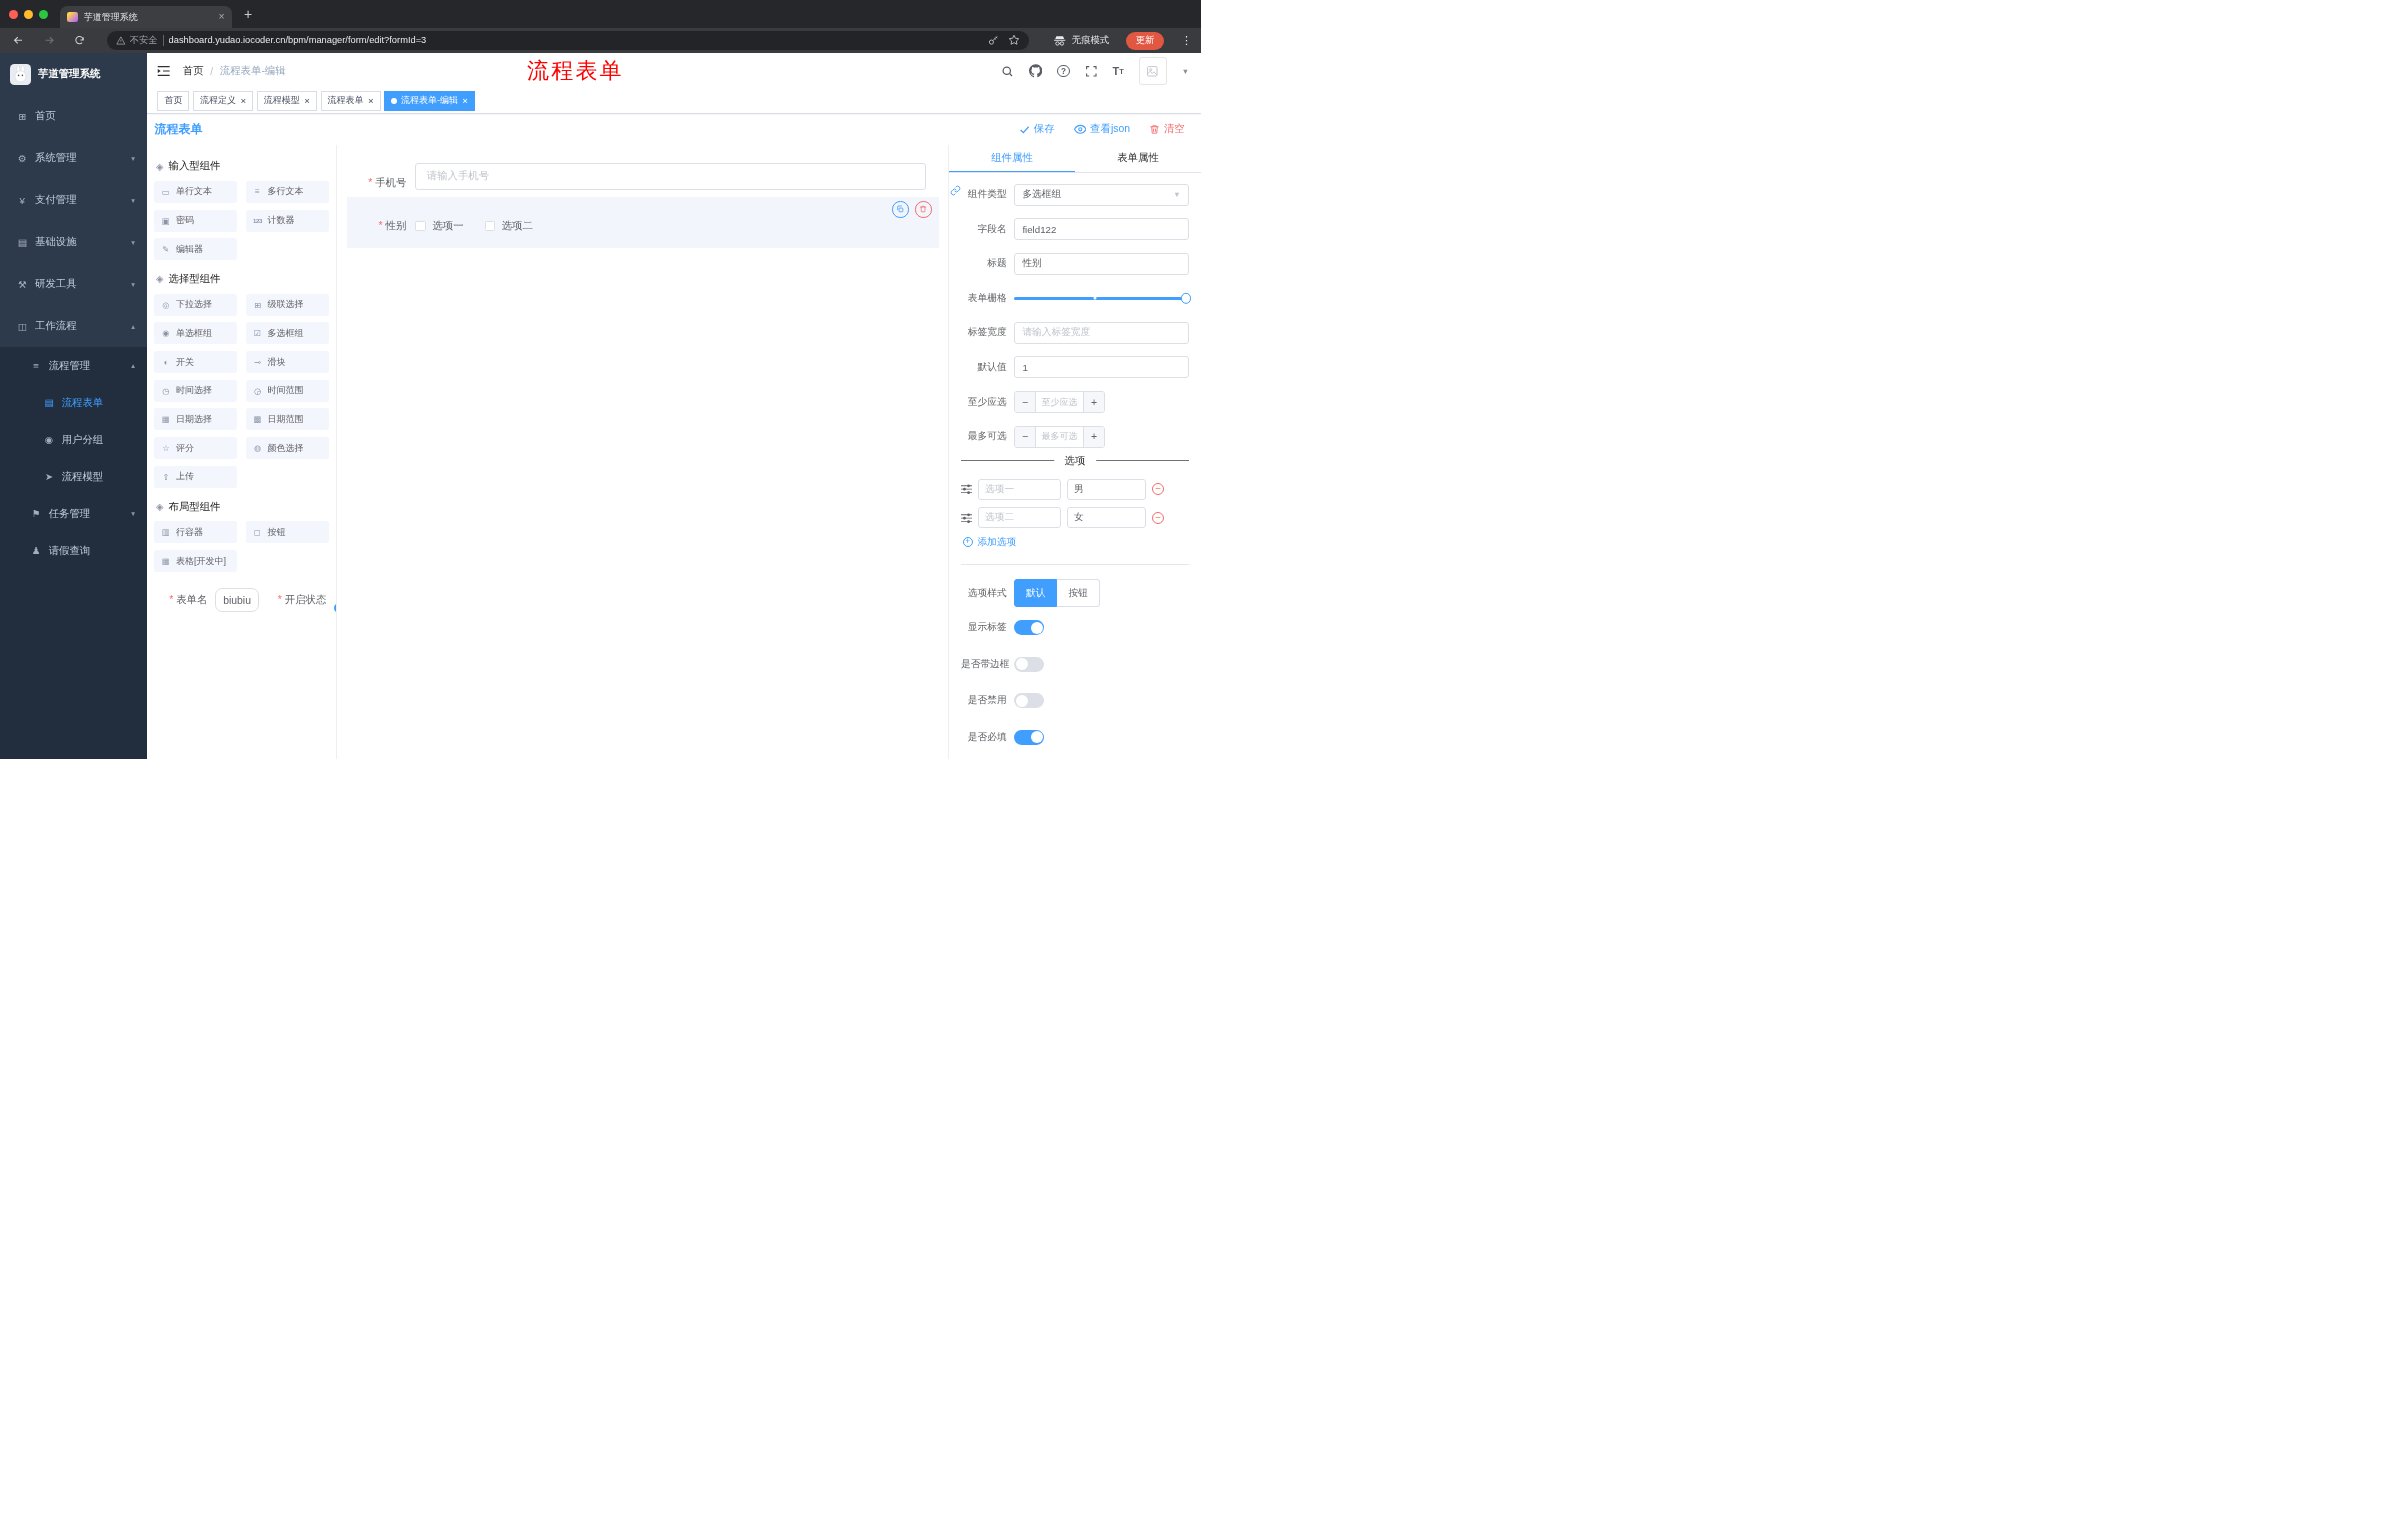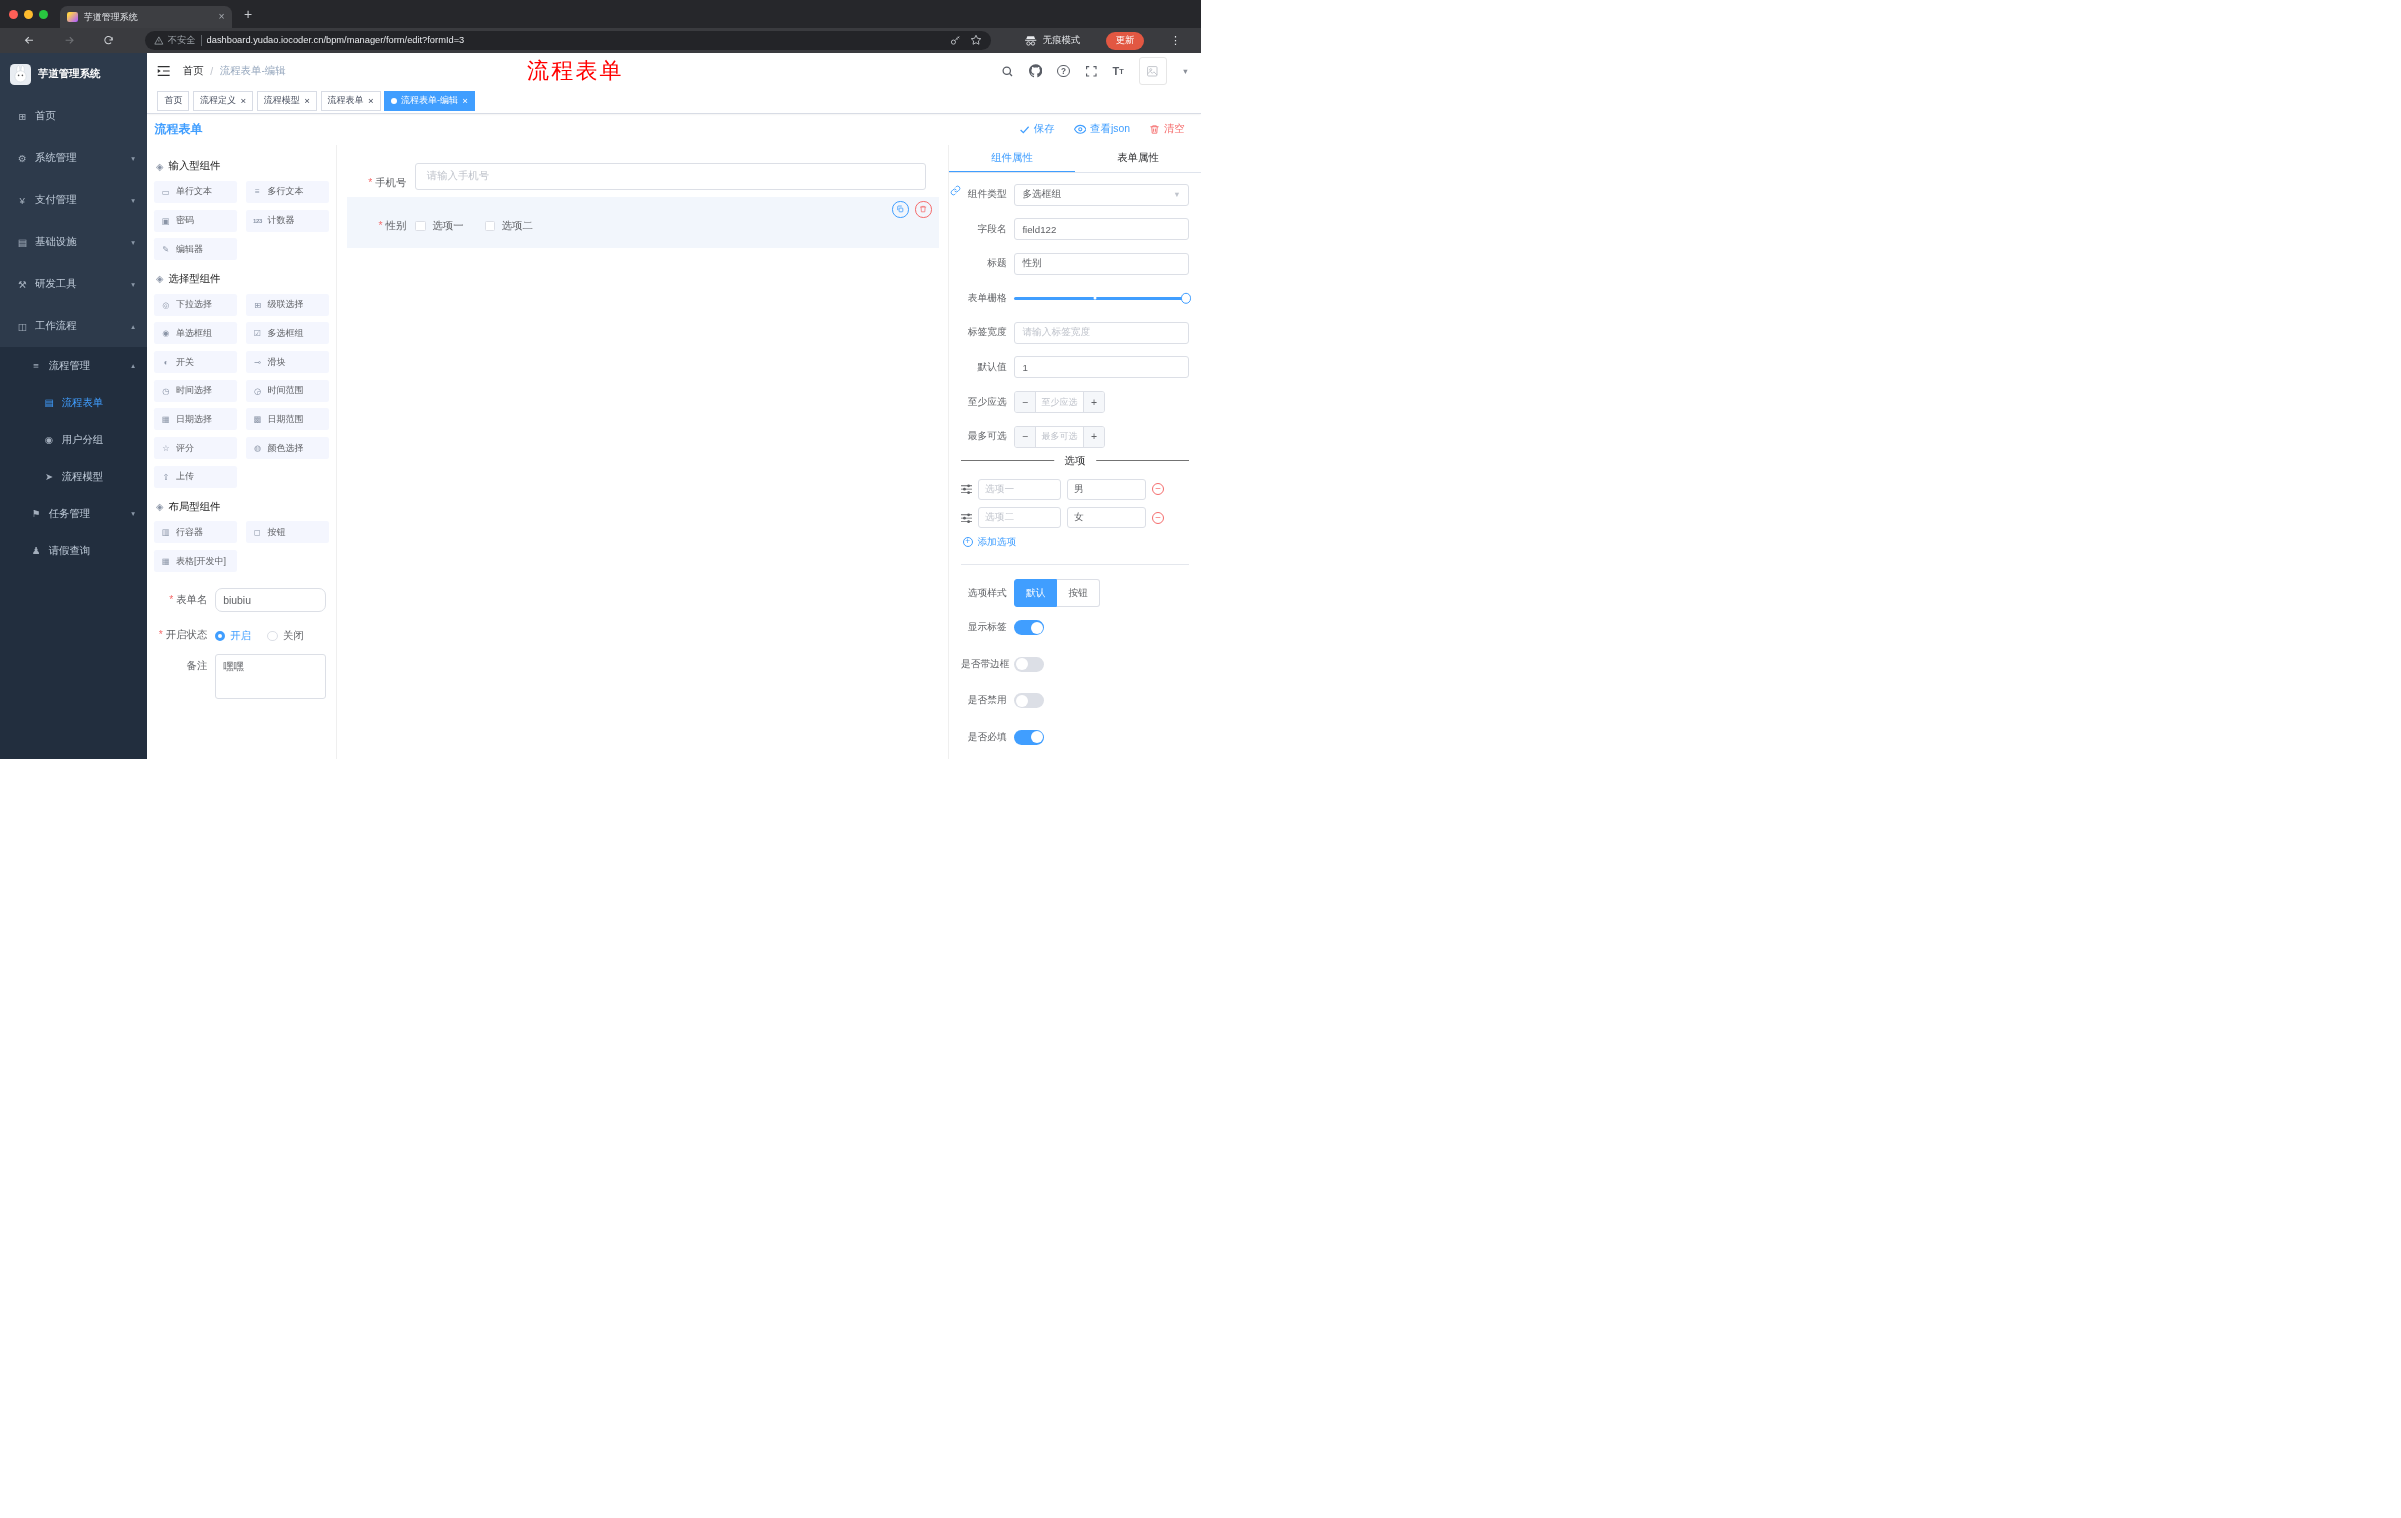--- a/index.html
+++ b/index.html
@@ -9,21 +9,21 @@
 
 
 .chrome-tabs{height:28px;background:#26272b;display:flex;align-items:center;padding-left:9px;flex:none}
 .traffic{display:flex;gap:6px;margin-right:12px;align-items:center}
 .light{width:9px;height:9px;border-radius:50%}
 .btab{height:22px;align-self:flex-end;width:172px;background:#3d3e42;border-radius:7.4px 7.4px 0 0;display:flex;align-items:center;padding:0 7.4px;gap:6px}
 .favicon{width:10.4px;height:10.4px;border-radius:2.2px;background:linear-gradient(135deg,#ffd24a 20%,#b465f8 90%);flex:none}
 .btab-title{color:#e4e6ea;font-size:9px;flex:1;white-space:nowrap;overflow:hidden}
 .btab-close{color:#a7abb1;font-size:10.4px;line-height:1}
 .newtab{color:#c9ccd1;font-size:14px;margin-left:12px;line-height:1}
-.chrome-toolbar{height:25px;background:#3a3b3f;display:flex;align-items:center;padding:0 20px;gap:20px;flex:none}
+.chrome-toolbar{height:25px;background:#3a3b3f;display:flex;align-items:center;padding:0 9px;gap:11px;flex:none}
 .navbtn{width:19.3px;height:19.3px;display:flex;align-items:center;justify-content:center;color:#cdd0d4;border-radius:50%}
 .navbtn.dim{color:#6f7175}
 .omnibox{flex:1;height:19.3px;background:#232428;border-radius:9.7px;display:flex;align-items:center;padding:0 9px;gap:5.2px;margin:0 7.4px;font-size:9.3px;color:#e8eaed;min-width:0}
 .sec{color:#9aa0a6;display:flex;align-items:center;gap:3.7px;flex:none}
 .sec-sep{width:0.7px;height:10.4px;background:#5f6368;flex:none}
 .url-text{white-space:nowrap;overflow:hidden;text-overflow:ellipsis}
 .omni-right{margin-left:auto;display:flex;gap:9px;align-items:center;flex:none}
 .incog{display:flex;align-items:center;gap:5.2px;color:#e8eaed;font-size:9.3px;margin:0 6px;flex:none}
 .update-pill{background:#e25742;color:#fff;font-size:9.3px;height:18px;padding:0 9.7px;border-radius:9px;display:flex;align-items:center;flex:none}
 .kebab{color:#e8eaed;font-size:11px;letter-spacing:0;margin-left:6px;flex:none}
@@ -77,21 +77,21 @@
 .content-body{flex:1;display:flex;min-height:0}
 
 
 .palette{width:190px;border-right:0.7px solid #efefef;padding:7.4px 7.4px 0;flex:none;overflow:hidden}
 .sec-title{display:flex;align-items:center;gap:5.2px;height:19.3px;font-size:10.4px;color:#232323;margin:4.5px 0 5.2px 1.5px}
 .sec-icon{color:#8a94a6;font-size:9.7px}
 .chips{display:grid;grid-template-columns:1fr 1fr;gap:6.7px 9px;margin-bottom:9px}
 .chip{height:22px;background:#f4f6fe;border-radius:2.2px;display:flex;align-items:center;gap:4.5px;padding:0 6px;font-size:9px;color:#606266;cursor:move;white-space:nowrap;overflow:hidden}
 .chip-icon{font-size:8.2px;color:#8a94a6;width:11px;text-align:center;flex:none}
 .chip-icon.num{font-size:6px;font-weight:bold;letter-spacing:-0.4px}
-.meta-form{margin-top:16px;display:flex;flex-direction:column;gap:11px}
+.meta-form{margin-top:16px;display:flex;flex-direction:row;gap:11px}
 .meta-row{display:flex;align-items:flex-start}
 .meta-label{width:53px;text-align:right;font-size:10.4px;color:#606266;padding-top:5.2px;flex:none;white-space:nowrap}
 .req::before{content:"*";color:#f56c6c;margin-right:3px}
 .meta-control{flex:1;margin-left:7.4px;margin-right:3px}
 .el-input{height:24px;border:0.7px solid #dcdfe6;border-radius:7px;display:flex;align-items:center;padding:0 7.4px;font-size:10.4px;color:#606266;background:#fff}
 .el-textarea{height:45px;border:0.7px solid #dcdfe6;border-radius:3px;padding:5.2px 7.4px;font-size:10.4px;color:#606266;background:#fff}
 .placeholder{color:#c0c4cc}
 .radios{display:flex;gap:16.3px;padding-top:6px}
 .radio{display:flex;align-items:center;gap:5.2px;font-size:10.4px;color:#606266;cursor:pointer}
 .radio-dot{width:10.4px;height:10.4px;border-radius:50%;border:0.7px solid #dcdfe6;background:#fff;flex:none}

